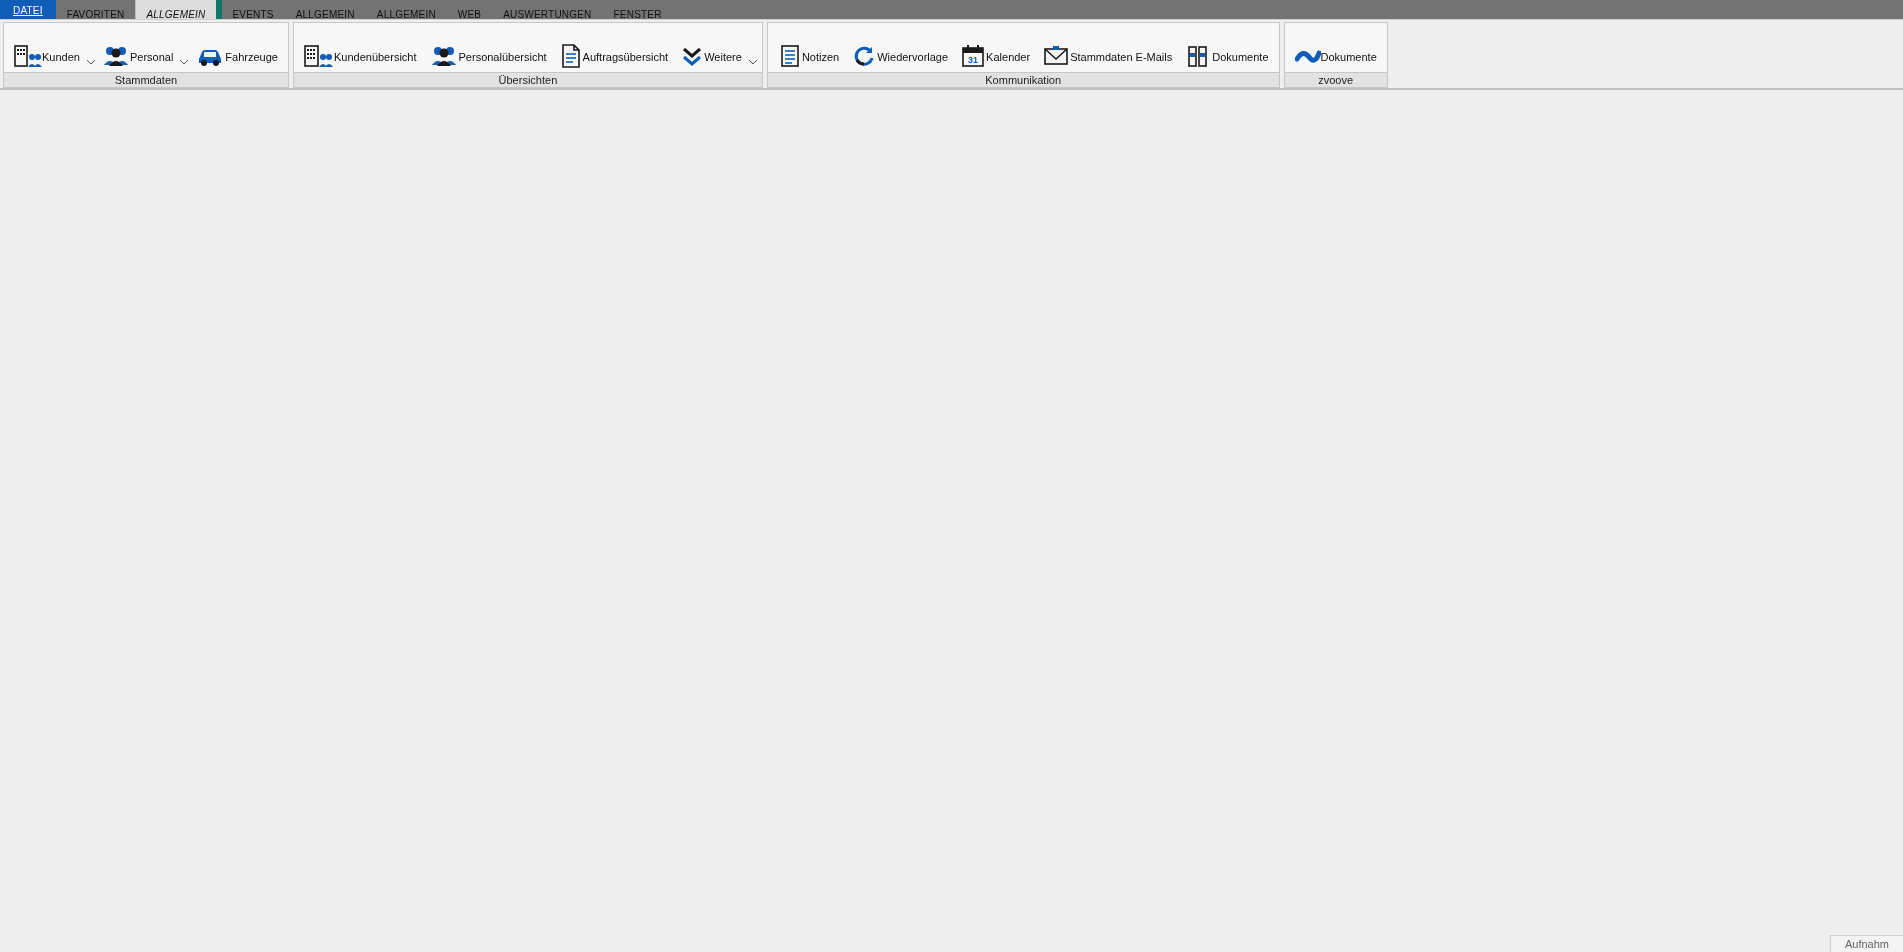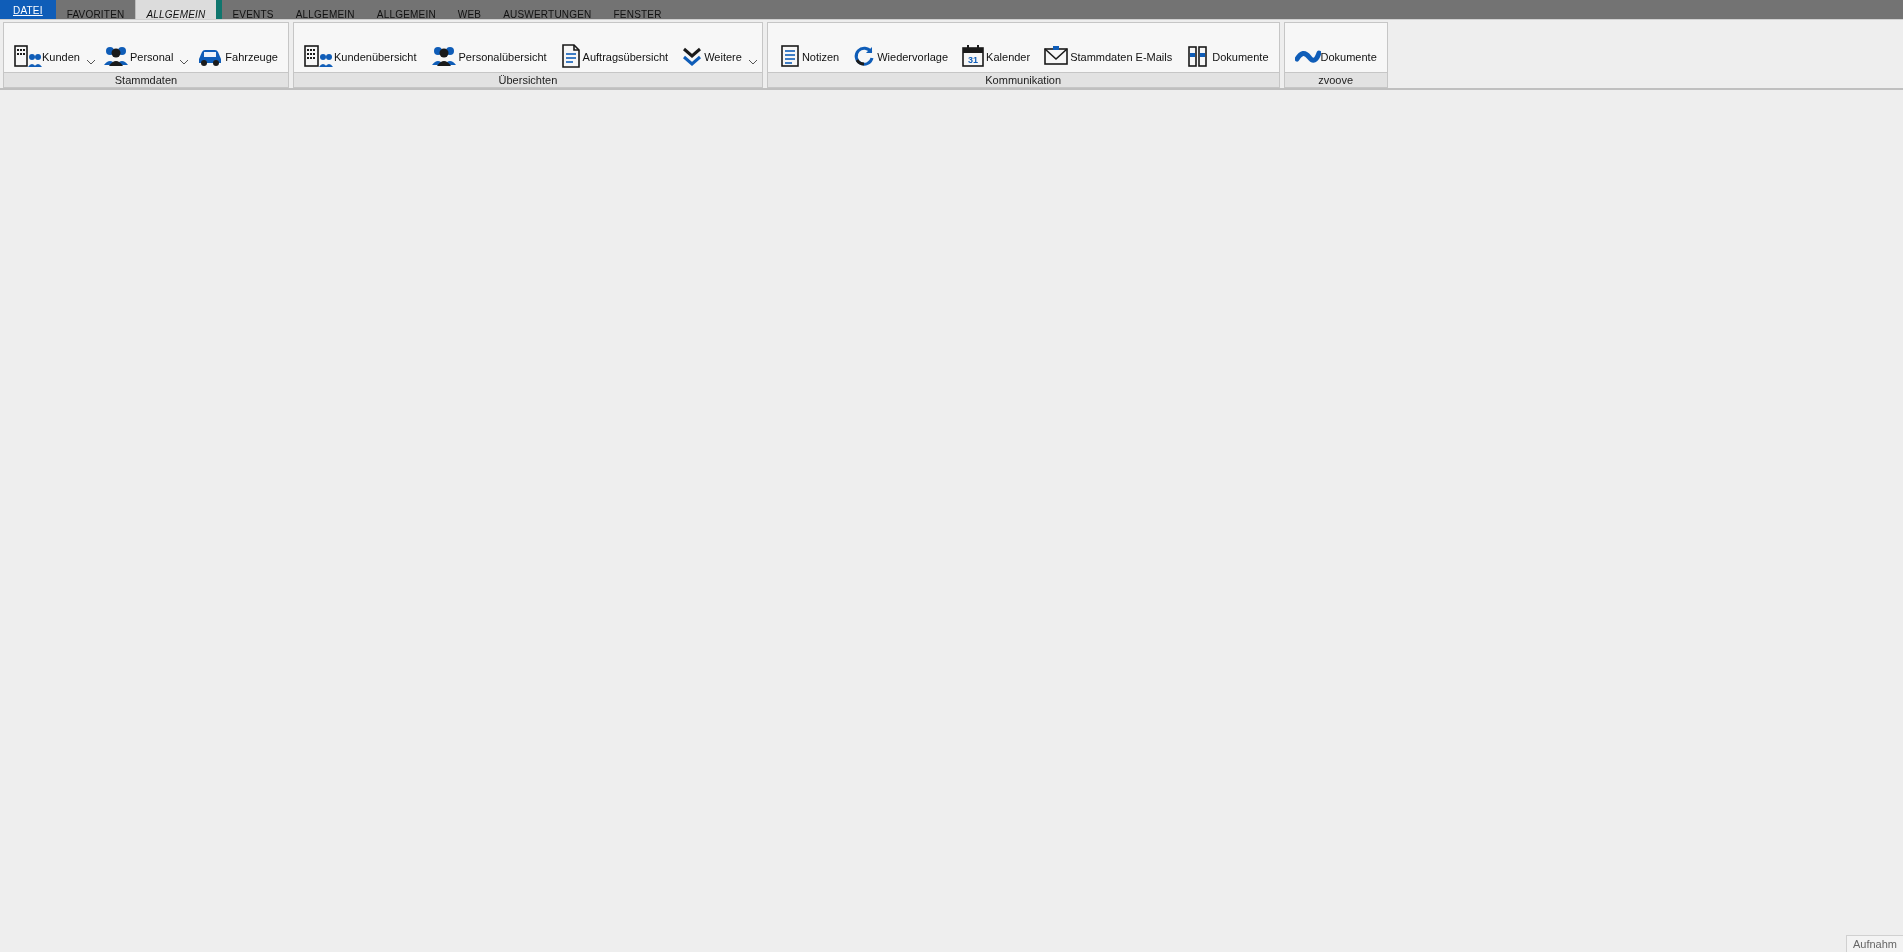--- a/index.html
+++ b/index.html
@@ -106,21 +106,21 @@
     padding: 1px 0 1px 0;
   }
   .statusbar {
     position: absolute;
     bottom: 0;
     right: 0;
     background: #f3f3f3;
     border: 1px solid #d0d0d0;
     border-right: none;
     border-bottom: none;
-    padding: 2px 6px;
+    padding: 2px 14px;
     font-size: 11px;
     color: #666;
   }
 </style>
 </head>
 <body>
 
 <div class="menubar">
   <div class="tab datei">DATEI</div>
   <div class="tab">FAVORITEN</div>

